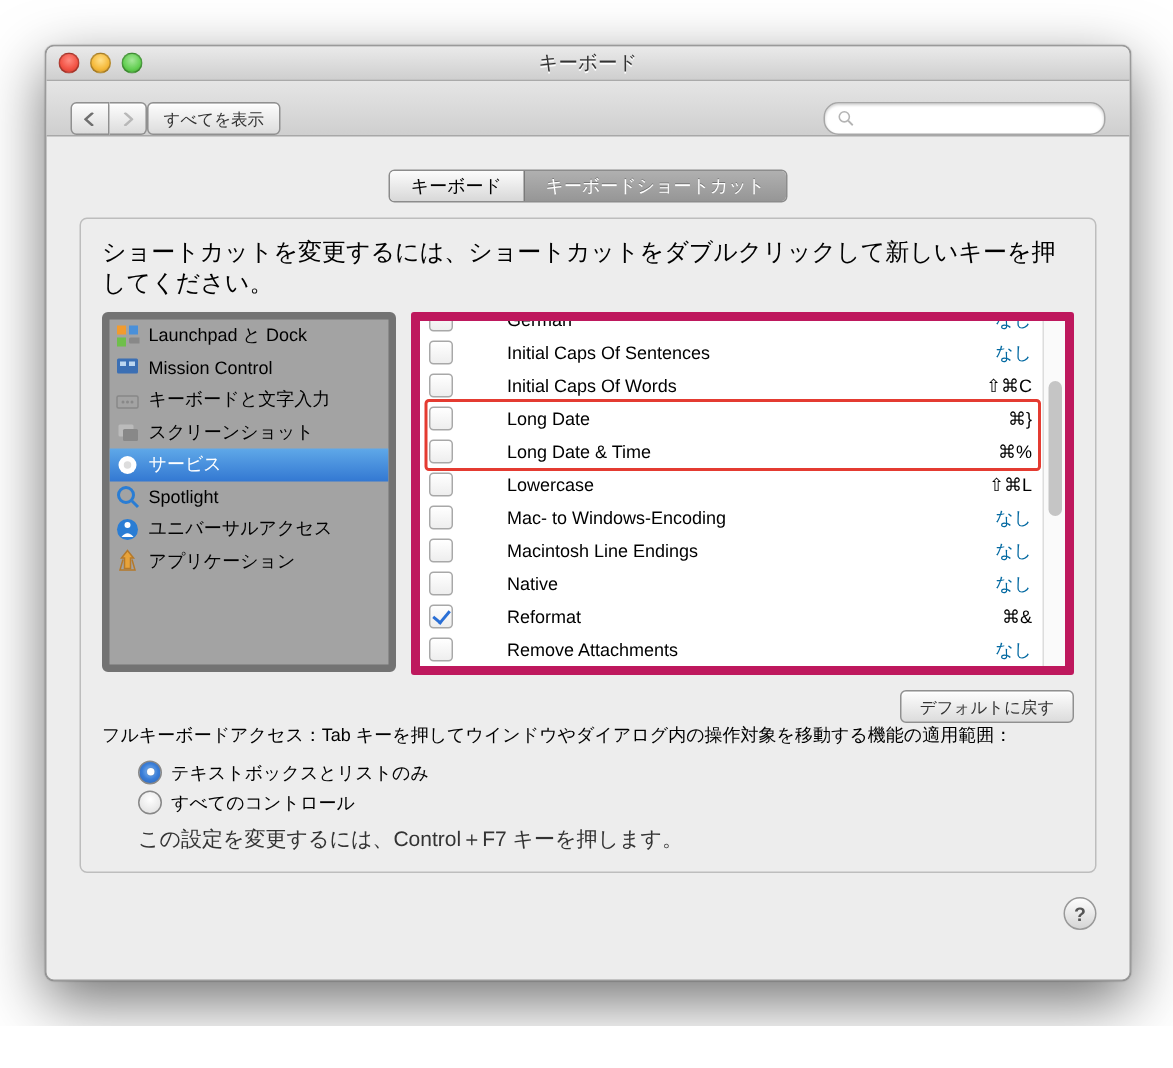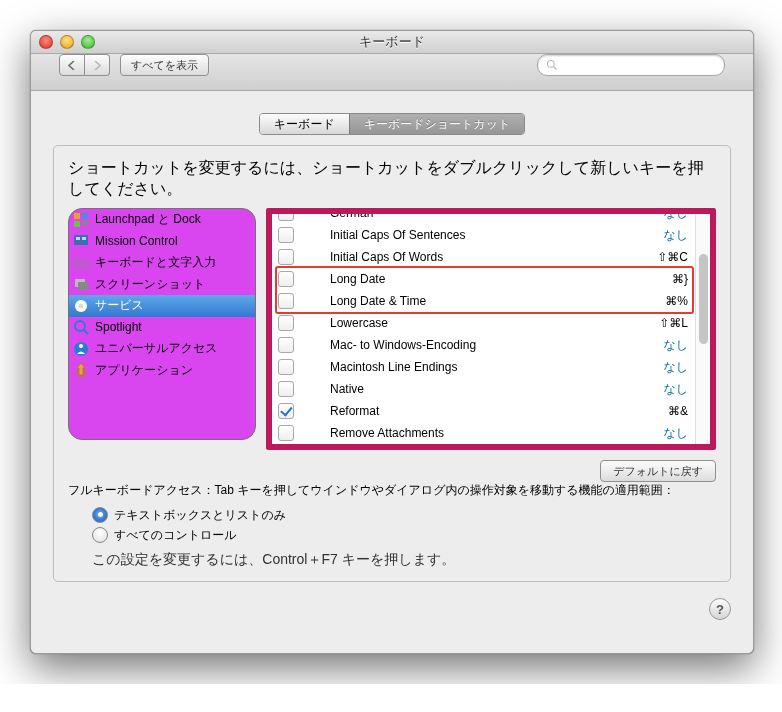--- a/index.html
+++ b/index.html
@@ -5,37 +5,37 @@
 html,body{margin:0;padding:0;font-family:"Lucida Grande","Hiragino Kaku Gothic Pro",sans-serif;font-size:12px;color:#000;background:#fff}
 .shadow-wrap{padding:30px;}
 .window{width:722px;height:622px;border-radius:6px;box-shadow:0 14px 40px rgba(0,0,0,.55),0 0 1px rgba(0,0,0,.6);background:#ededed;border:1px solid #9a9a9a;overflow:hidden}
 .titlebar{height:22px;background:linear-gradient(#eaeaea,#cfcfcf);border-bottom:1px solid #aaa;display:flex;align-items:center;position:relative}
 .traffic{display:flex;gap:7px;margin-left:8px}
 .tl{width:12px;height:12px;border-radius:50%;border:1px solid rgba(0,0,0,.25)}
 .tl.red{background:radial-gradient(circle at 50% 35%,#ff8a7f,#f25244 60%,#c13a2e)}
 .tl.yel{background:radial-gradient(circle at 50% 35%,#ffe08a,#f5b93a 60%,#c6912a)}
 .tl.grn{background:radial-gradient(circle at 50% 35%,#a6e79a,#63cf52 60%,#3ea02f)}
 .title{position:absolute;left:0;right:0;text-align:center;font-size:13px;color:#333;text-shadow:0 1px 0 #fff}
-.toolbar{height:36px;background:linear-gradient(#e5e5e5,#cfcfcf);border-bottom:1px solid #a8a8a8;display:flex;align-items:flex-start;padding:0 28px;gap:10px}
+.toolbar{height:36px;background:linear-gradient(#e5e5e5,#cfcfcf);border-bottom:1px solid #a8a8a8;display:flex;align-items:flex-end;padding:0 16px;}
 .navbtns{display:flex}
 .aquabtn{height:20px;background:linear-gradient(#fdfdfd,#dcdcdc);border:1px solid #909090;border-radius:4px;display:flex;align-items:center;justify-content:center;font-size:11px;padding:0 10px;box-shadow:inset 0 1px 0 #fff;color:#333;}
 .navbtns .aquabtn{width:24px;padding:0}
 .navbtns .aquabtn:first-child{border-top-right-radius:0;border-bottom-right-radius:0}
 .navbtns .aquabtn:last-child{border-top-left-radius:0;border-bottom-left-radius:0;border-left:none}
 .search{margin-left:auto;width:170px;height:20px;border-radius:10px;background:#fff;border:1px solid #a7a7a7;display:flex;align-items:center;padding:0 8px;box-shadow:inset 0 1px 2px rgba(0,0,0,.2)}
 .search svg{width:12px;height:12px;opacity:.55}
 .content{padding:22px 22px 14px 22px}
 .tabbar{display:flex;justify-content:center;margin-bottom:10px}
 .seg{display:flex;border-radius:4px;overflow:hidden;border:1px solid #8c8c8c}
 .seg div{height:20px;display:flex;align-items:center;padding:0 14px;font-size:12px;background:linear-gradient(#fcfcfc,#d8d8d8)}
 .seg div.sel{background:linear-gradient(#b0b0b0,#969696);color:#fff;text-shadow:0 -1px 0 rgba(0,0,0,.3);border-left:1px solid #7a7a7a}
 .panel{border:1px solid #bdbdbd;border-radius:5px;background:#ededed;padding:12px 14px 12px 14px}
 .instr{font-size:16px;margin-bottom:8px}
 .cols{display:flex;gap:10px}
-.sidebar{width:186px;height:230px;background:#d946ef;border:1px solid #737373;border-radius:14px;overflow:hidden}
+.sidebar{width:186px;height:230px;background:#a3a3a3;border:5px solid #737373;border-radius:4px;overflow:hidden}
 .srow{display:flex;align-items:center;height:21.5px;padding:0 4px;gap:6px;font-size:12px;}
 .srow.sel{background:linear-gradient(#5fa8e8,#3378d2);color:#fff}
 .srow .ic{width:16px;height:16px;display:flex;align-items:center;justify-content:center}
 .list{flex:1;height:230px;background:#fff;border:6px solid #be185d;border-radius:2px;position:relative;overflow:hidden}
 .scroll{position:absolute;top:0;left:0;right:14px;bottom:0;overflow:hidden}
 .lrow{display:flex;align-items:center;height:22px;padding-left:6px;font-size:12px}
 .lrow .cb{width:14px;height:14px;border:1px solid #a8a8a8;border-radius:3px;background:linear-gradient(#fff,#eee);display:flex;align-items:center;justify-content:center;flex-shrink:0}
 .lrow .cb.chk::after{content:"";width:9px;height:5px;border-left:2px solid #2a6fd6;border-bottom:2px solid #2a6fd6;transform:rotate(-50deg) translate(1px,-1px)}
 .lrow .lbl{margin-left:36px;flex:1}
 .lrow .sc{color:#000;font-family:"Lucida Grande",sans-serif;padding-right:8px;font-size:12px}

